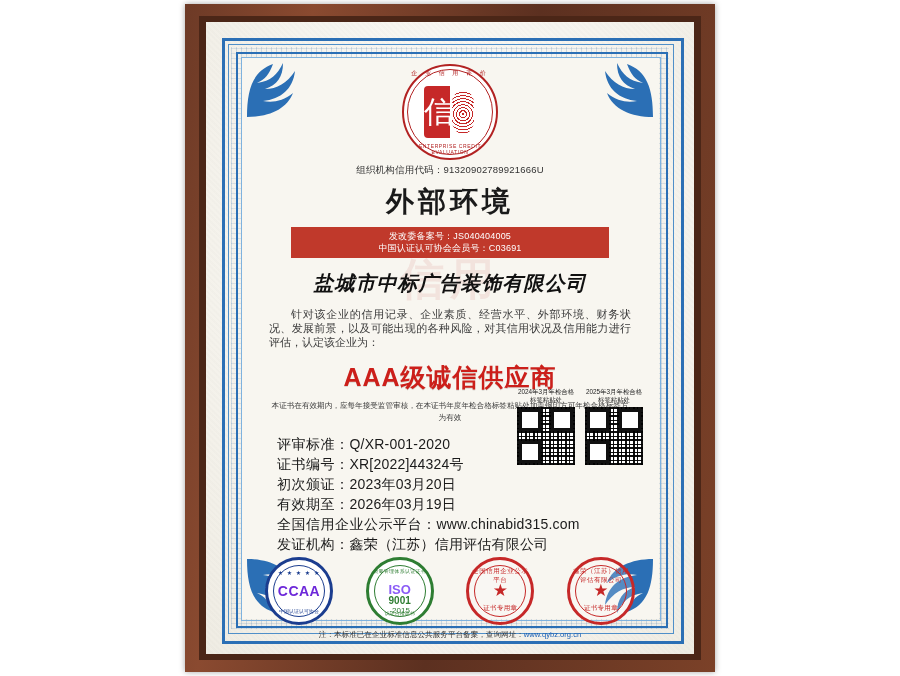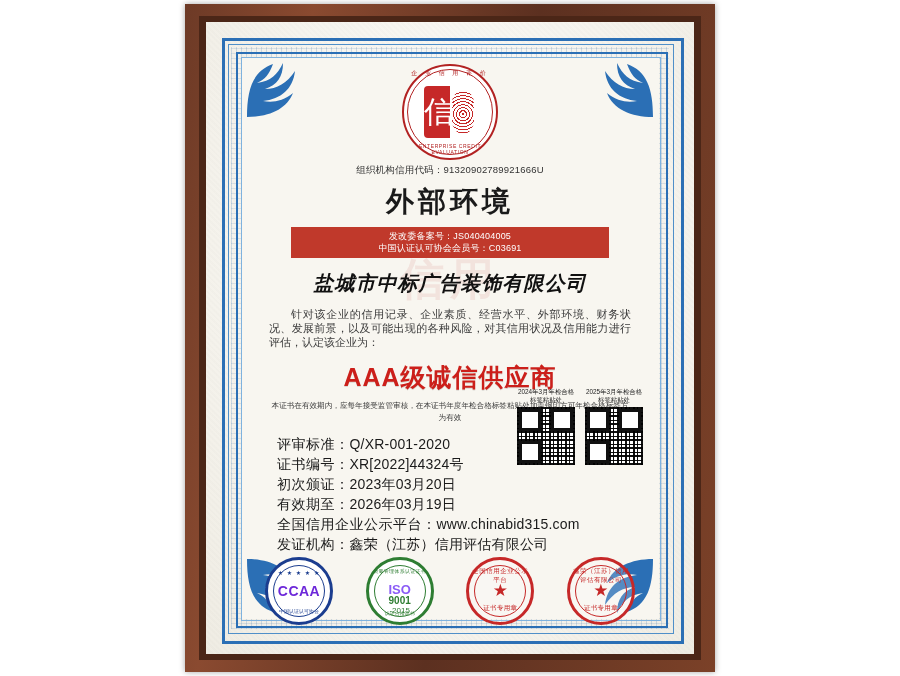--- a/index.html
+++ b/index.html
@@ -358,14 +358,17 @@
       <div class="seal-round redseal">
         <div class="in"></div>
         <div class="arc">鑫荣（江苏）信用评估有限公司</div>
         <div class="star">★</div>
         <div class="bot">证书专用章</div>
       </div>
     </div>
 
   </div>
 
+  <div class="footer">
+    <span>注：本标准已在企业标准信息公共服务平台备案，查询网址：</span><span style="color:#1a5fb4;">www.qybz.org.cn</span>
+  </div>
 
 </div>
 
 </body></html>

